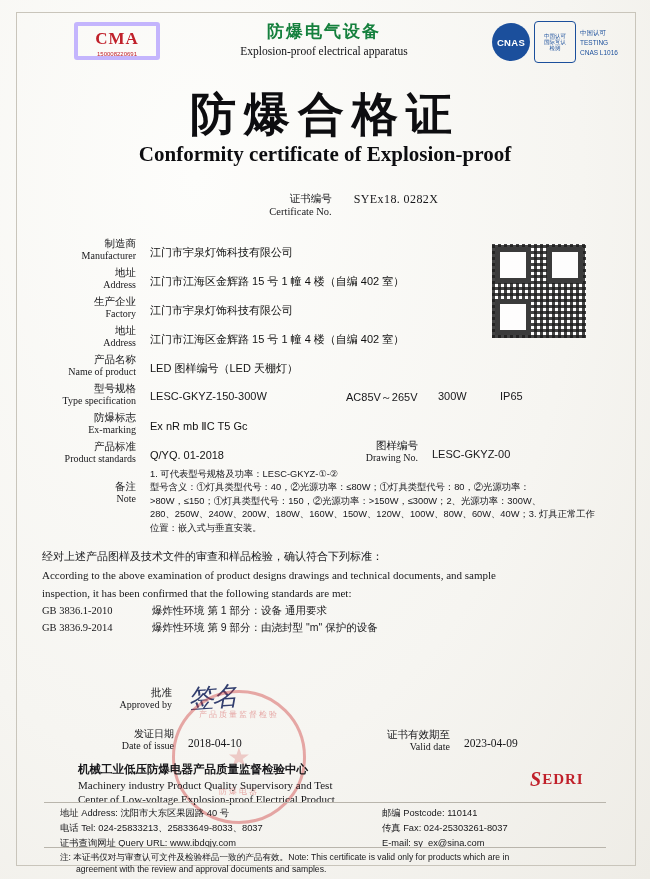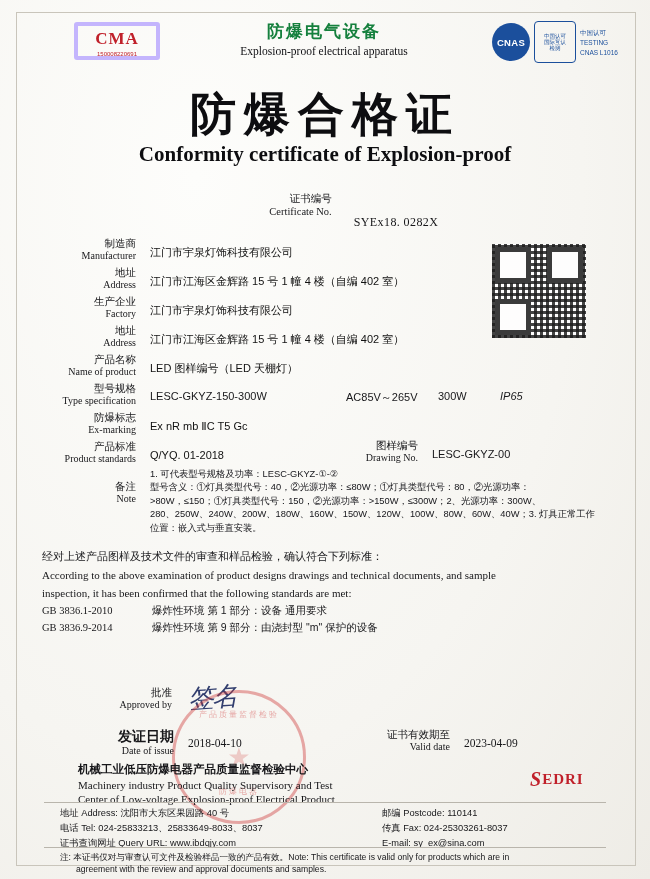--- a/index.html
+++ b/index.html
@@ -176,21 +176,21 @@
   }
   .cert-no-label .cn {
     font-size: 10.5px;
     font-family: "Liberation Sans", sans-serif;
   }
   .cert-no-label .en {
     font-size: 10.5px;
   }
   .cert-no-value {
     margin-left: 22px;
-    margin-top: 23px;
+    margin-top: 0;
     font-size: 12px;
     font-family: "Liberation Serif", serif;
     letter-spacing: 0.4px;
   }
 
   
   .qr {
     position: absolute;
     left: 492px; top: 244px;
     width: 94px; height: 94px;
@@ -257,21 +257,21 @@
   .spec-value {
     margin-left: 14px;
     padding-top: 9px;
     display: flex;
     font-size: 11px;
     font-family: "Liberation Sans", sans-serif;
   }
   .spec-value .s1 { width: 196px; }
   .spec-value .s2 { width: 92px; }
   .spec-value .s3 { width: 62px; }
-  .spec-value .s4 { width: 60px; font-style: italic; }
+  .spec-value .s4 { width: 60px; }
 
   .std-row .fvalue { padding-top: 9px; }
   .drawing-inline {
     position: absolute;
     left: 308px; top: 0;
     display: flex;
     align-items: flex-start;
   }
   .drawing-inline .dlabel {
     text-align: right;
@@ -368,21 +368,21 @@
     left: 96px; top: 728px;
     width: 480px;
     display: flex;
     align-items: flex-start;
   }
   .date-row .dlab {
     width: 78px;
     text-align: right;
     line-height: 1.22;
   }
-  .date-row .dlab .cn { font-size: 14px; display: block; font-family: "Liberation Sans", sans-serif; font-weight: bold;}
+  .date-row .dlab .cn { font-size: 10px; display: block; font-family: "Liberation Sans", sans-serif;}
   .date-row .dlab .en { font-size: 10px; display: block; }
   .date-row .dval {
     margin-left: 14px;
     padding-top: 9px;
     font-size: 11.5px;
     font-family: "Liberation Serif", serif;
     width: 150px;
   }
   .date-row .dlab2 {
     width: 106px;

